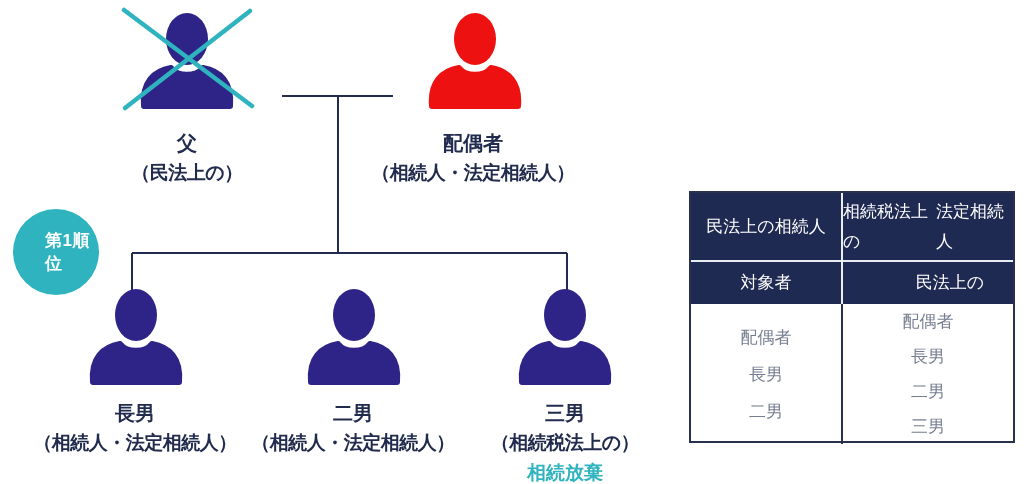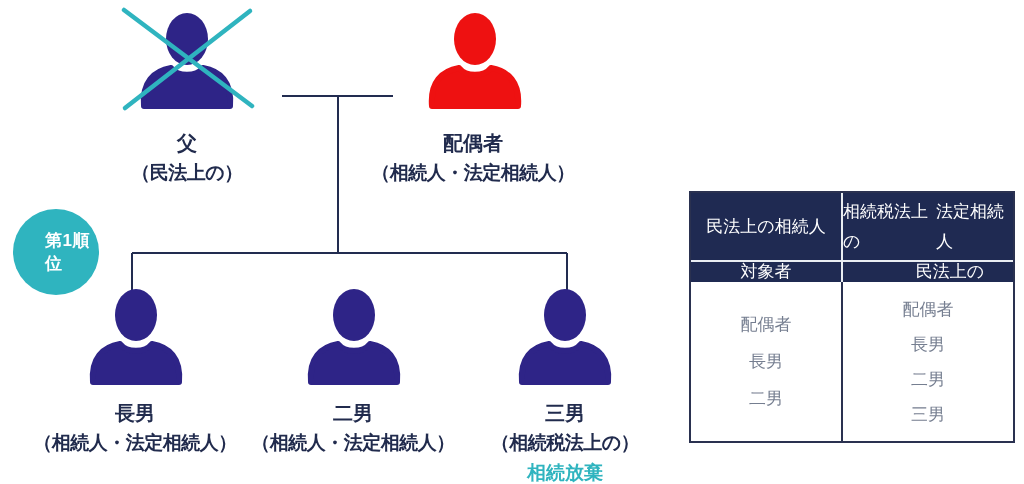--- a/index.html
+++ b/index.html
@@ -47,21 +47,21 @@
 
   
   .cmp-table{
     position:absolute;left:689px;top:191px;width:326px;height:252px;z-index:2;
     border:2px solid var(--table-border,#2a3150);display:flex;flex-direction:column;
     box-sizing:border-box;background:#fff;
   }
   .thead{background:var(--header-bg,#1f2a52);color:var(--header-text,#ffffff);}
   .t-row{display:flex;}
   .t-row1{height:67px;border-bottom:2px solid #e9edf2;}
-  .t-row2{height:20px;gap:44px;}
+  .t-row2{height:42px;gap:44px;}
   .cell-l{width:152px;border-right:2px solid #e9edf2;box-sizing:border-box;}
   .cell-r{flex:1;}
   .th{display:flex;align-items:center;justify-content:center;
       font-size:17px;font-weight:500;line-height:30px;}
   .tbody{flex:1;display:flex;color:var(--body-text,#757e90);}
   .tbody .cell-l{border-right:2px solid var(--table-border,#2a3150);}
   .td{display:flex;flex-direction:column;align-items:center;justify-content:center;
       font-size:17px;font-weight:400;}
   .td-3 div{line-height:37px;}
   .td-4 div{line-height:35px;}

